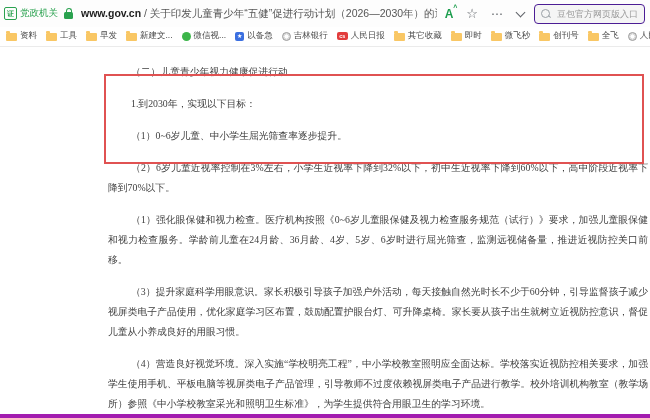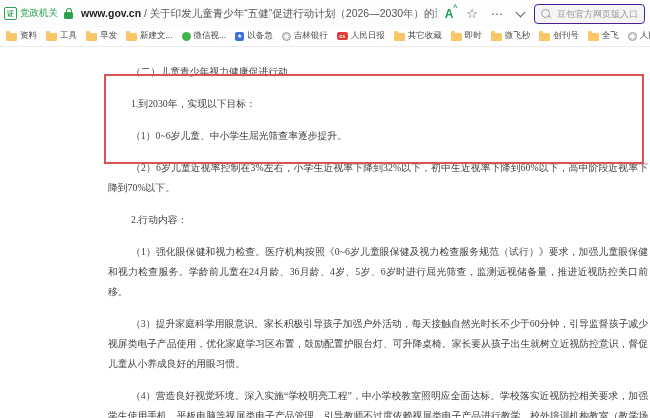--- a/index.html
+++ b/index.html
@@ -145,21 +145,20 @@
       </div>
 
     <div class="ico-partial-right"></div>
   </div>
 
   <div class="doc">
     <h2>（二）儿童青少年视力健康促进行动</h2>
     <p>1.到2030年，实现以下目标：</p>
     <p>（1）0~6岁儿童、中小学生屈光筛查率逐步提升。</p>
     <p>（2）6岁儿童近视率控制在3%左右，小学生近视率下降到32%以下，初中生近视率下降到60%以下，高中阶段近视率下降到70%以下。</p>
-    <p>2.行动内容：</p>
     <p>（1）强化眼保健和视力检查。医疗机构按照《0~6岁儿童眼保健及视力检查服务规范（试行）》要求，加强儿童眼保健和视力检查服务。学龄前儿童在24月龄、36月龄、4岁、5岁、6岁时进行屈光筛查，监测远视储备量，推进近视防控关口前移。</p>
     <p>（3）提升家庭科学用眼意识。家长积极引导孩子加强户外活动，每天接触自然光时长不少于60分钟，引导监督孩子减少视屏类电子产品使用，优化家庭学习区布置，鼓励配置护眼台灯、可升降桌椅。家长要从孩子出生就树立近视防控意识，督促儿童从小养成良好的用眼习惯。</p>
     <p>（4）营造良好视觉环境。深入实施“学校明亮工程”，中小学校教室照明应全面达标。学校落实近视防控相关要求，加强学生使用手机、平板电脑等视屏类电子产品管理，引导教师不过度依赖视屏类电子产品进行教学。校外培训机构教室（教学场所）参照《中小学校教室采光和照明卫生标准》，为学生提供符合用眼卫生的学习环境。</p>
   </div>
 
   <div class="annotation"></div>
 
 </div>
 
 </body></html>

